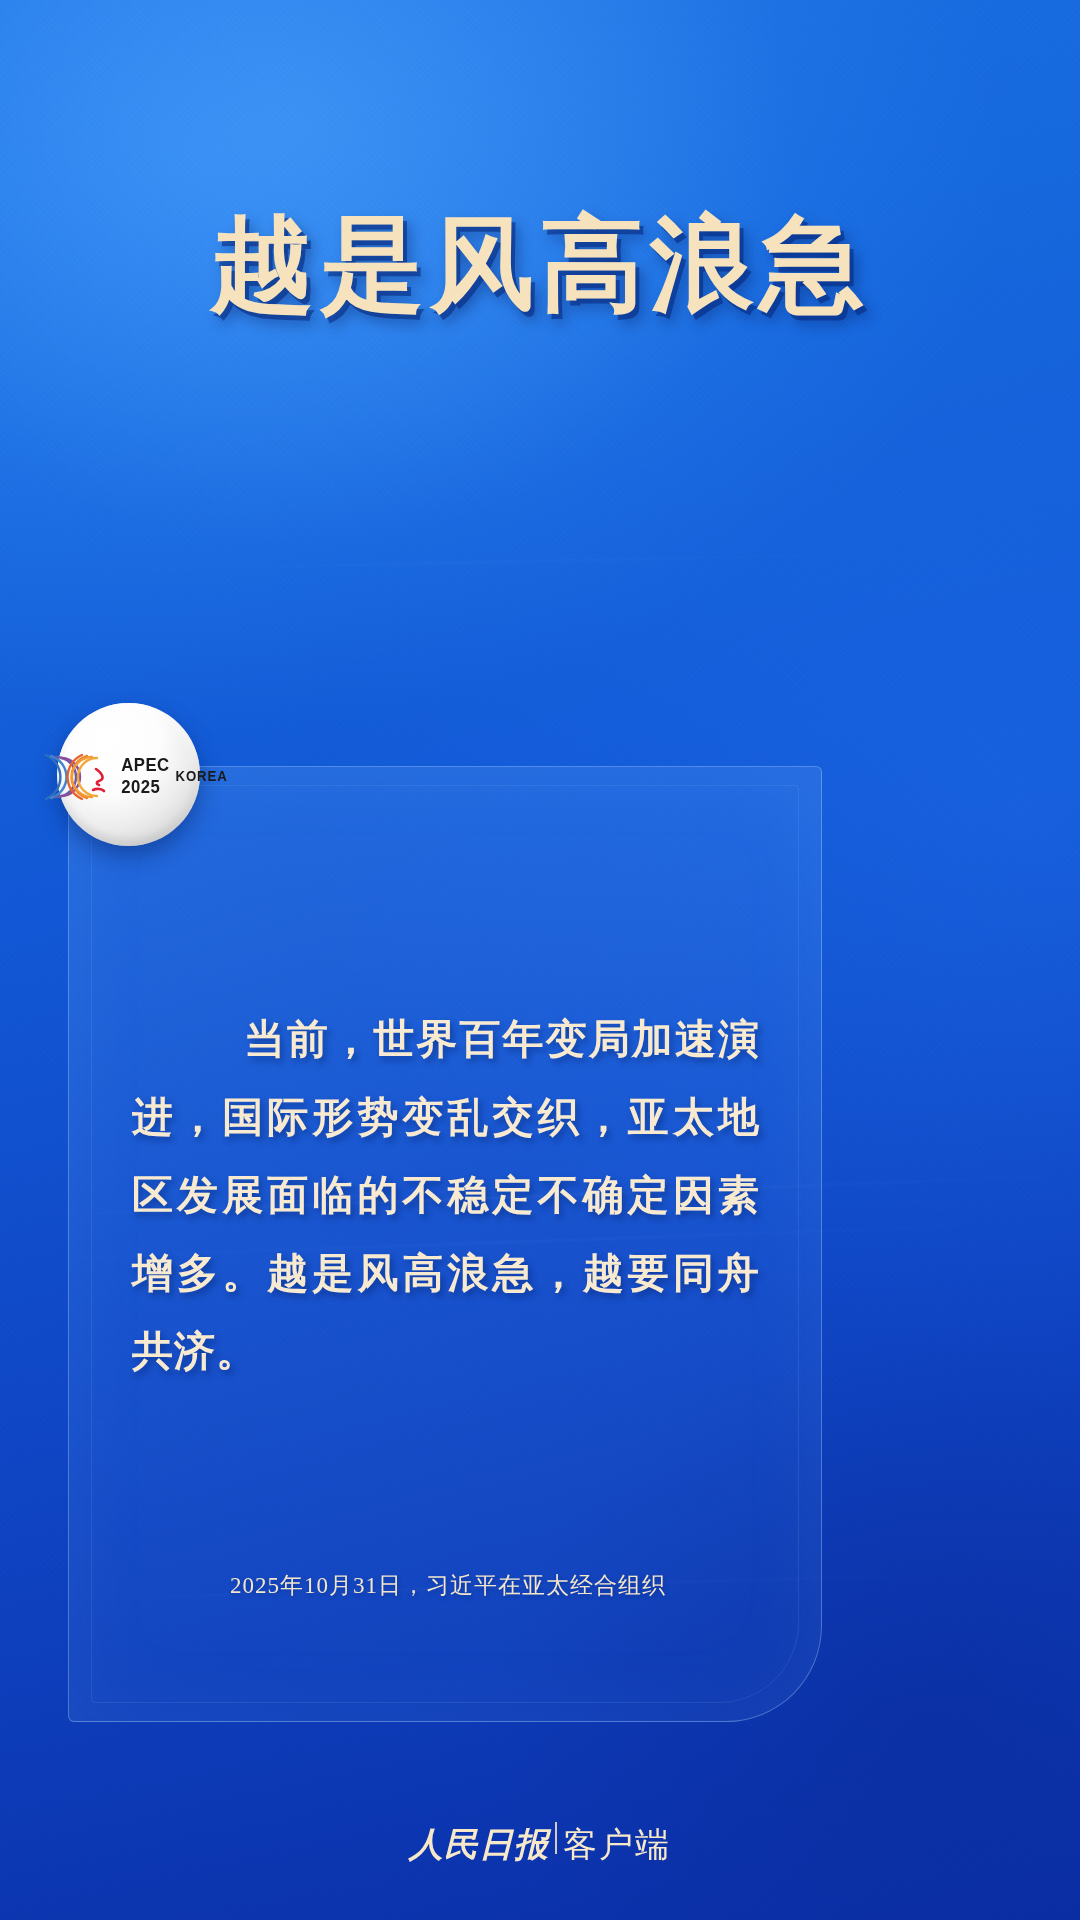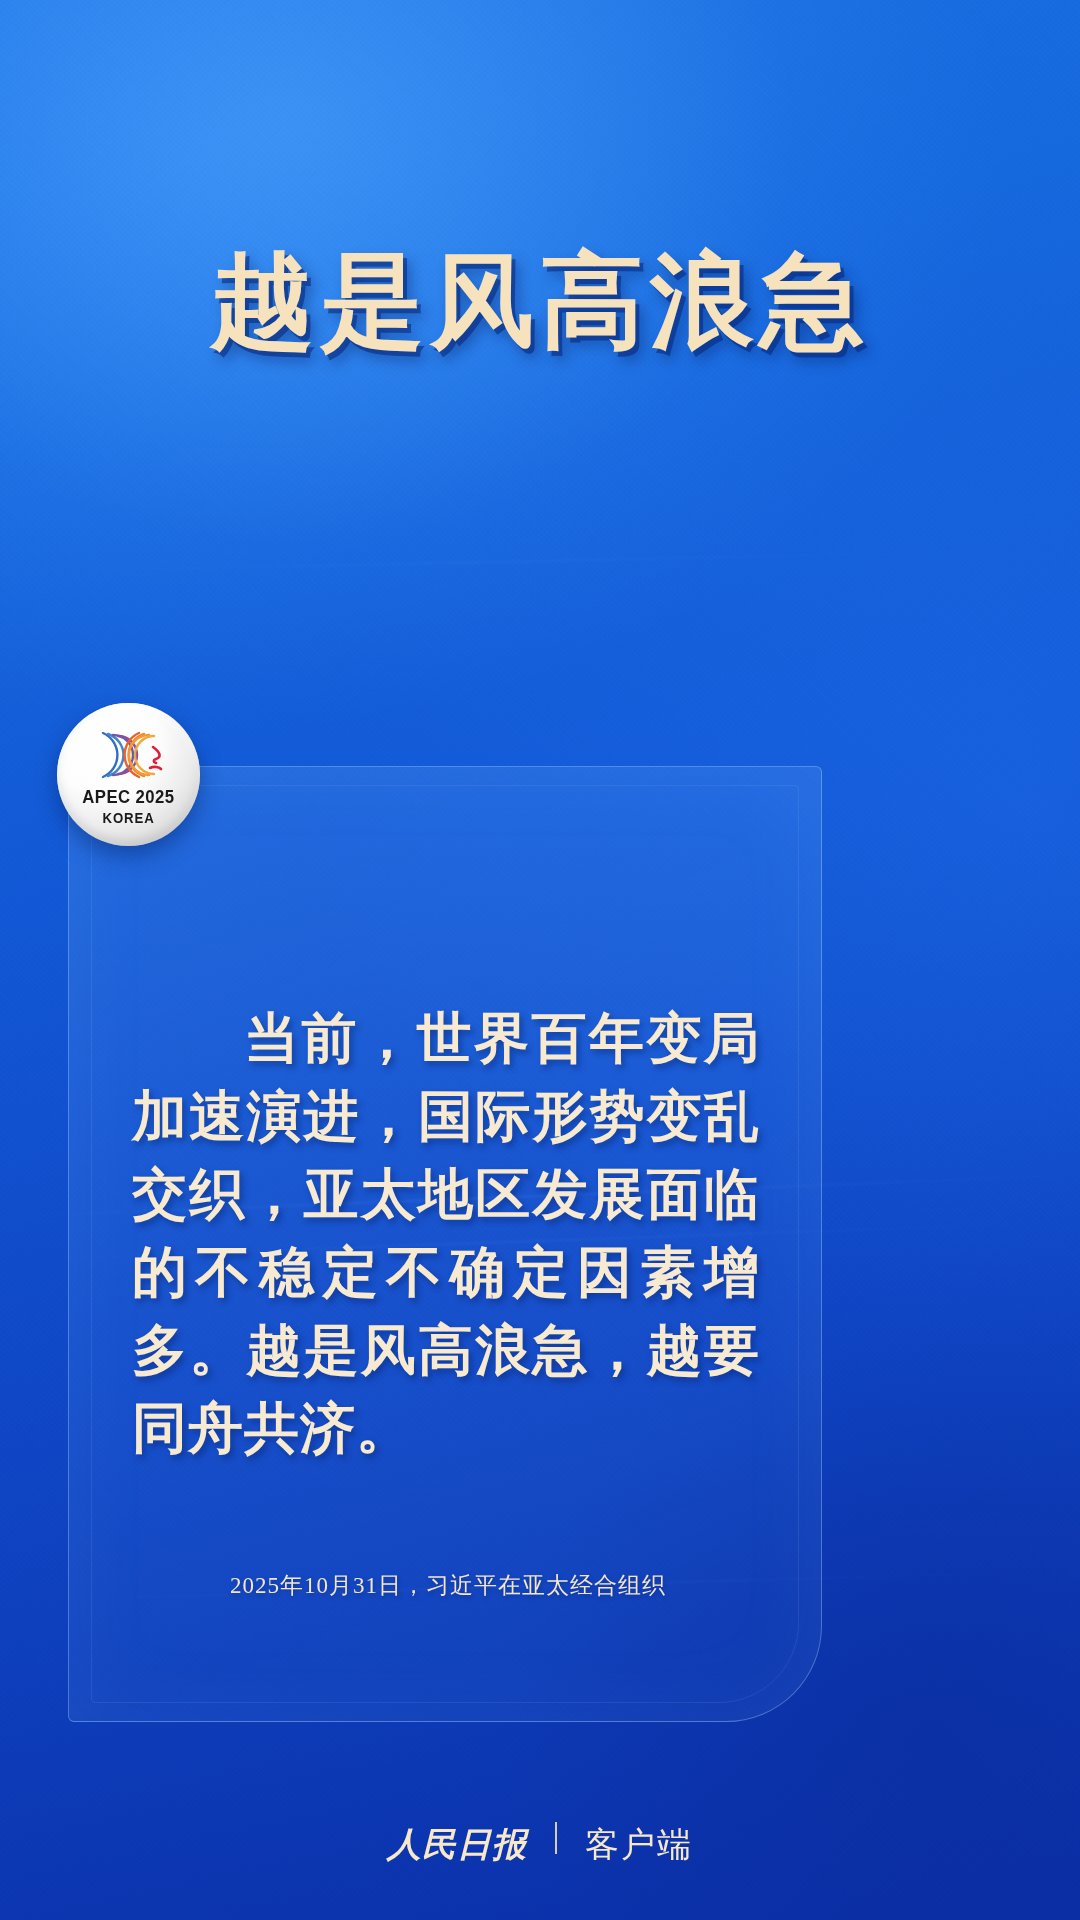--- a/index.html
+++ b/index.html
@@ -59,30 +59,29 @@
   .streak.s4 { left: 0; right: 0; top: 560px;  transform: rotate(-1.2deg); opacity: .5; }
 
   
   .title-block {
     position: absolute;
     left: 0; right: 0;
     top: 206px;
     text-align: center;
   }
   .title-line {
-    font-family: Liberation Sans, sans-serif;
+    font-family: Liberation Serif, serif;
     font-weight: bold;
     font-size: 104px;
     line-height: 118px;
     letter-spacing: 6px;
     color: #f6e2bd;
     text-shadow:
       4px 5px 0 rgba(6,36,120,0.55),
       7px 9px 14px rgba(4,24,90,0.40);
-    margin-top: 36px;
   }
 
   
   .card {
     position: absolute;
     left: 68px;
     top: 766px;
     width: 752px;
     height: 954px;
     border-radius: 6px 6px 96px 6px;
@@ -107,21 +106,21 @@
     width: 143px;
     height: 143px;
     border-radius: 50%;
     background:
       radial-gradient(circle at 34% 26%, #ffffff 0%, #fdfdfd 38%, #ececec 62%, #d6d6d6 82%, #c2c2c2 100%);
     box-shadow:
       0 10px 22px rgba(3,25,85,0.40),
       inset 0 -5px 10px rgba(0,0,0,0.10),
       inset 0 4px 8px rgba(255,255,255,0.85);
     display: flex;
-    flex-direction: column;
+    flex-direction: row;
     align-items: center;
     justify-content: center;
   }
   .badge svg { display: block; margin-top: 4px; }
   .badge-text1 {
     font-family: "Liberation Sans", "DejaVu Sans", sans-serif;
     font-weight: bold;
     font-size: 19px;
     letter-spacing: 0.5px;
     color: #1a1a1a;
@@ -139,21 +138,21 @@
   }
 
   
   .quote {
     position: absolute;
     left: 132px;
     top: 1000px;
     width: 628px;
     font-family: "Liberation Serif", "DejaVu Serif", serif;
     font-weight: bold;
-    font-size: 55px;
+    font-size: 41px;
     line-height: 78px;
     letter-spacing: 1px;
     color: #f7ead0;
     text-align: justify;
     text-align-last: left;
     text-shadow: 3px 4px 6px rgba(5,30,100,0.45);
     text-indent: 112px;
   }
 
   
@@ -172,21 +171,21 @@
   }
 
   
   .footer {
     position: absolute;
     left: 0; right: 0;
     bottom: 52px;
     display: flex;
     align-items: flex-start;
     justify-content: center;
-    gap: 28px;
+    gap: 6px;
   }
   .footer-mark {
     font-family: "Liberation Serif", "DejaVu Serif", serif;
     font-weight: bold;
     font-style: italic;
     font-size: 34px;
     letter-spacing: 1px;
     color: #f6e8c9;
   }
   .footer-div {

